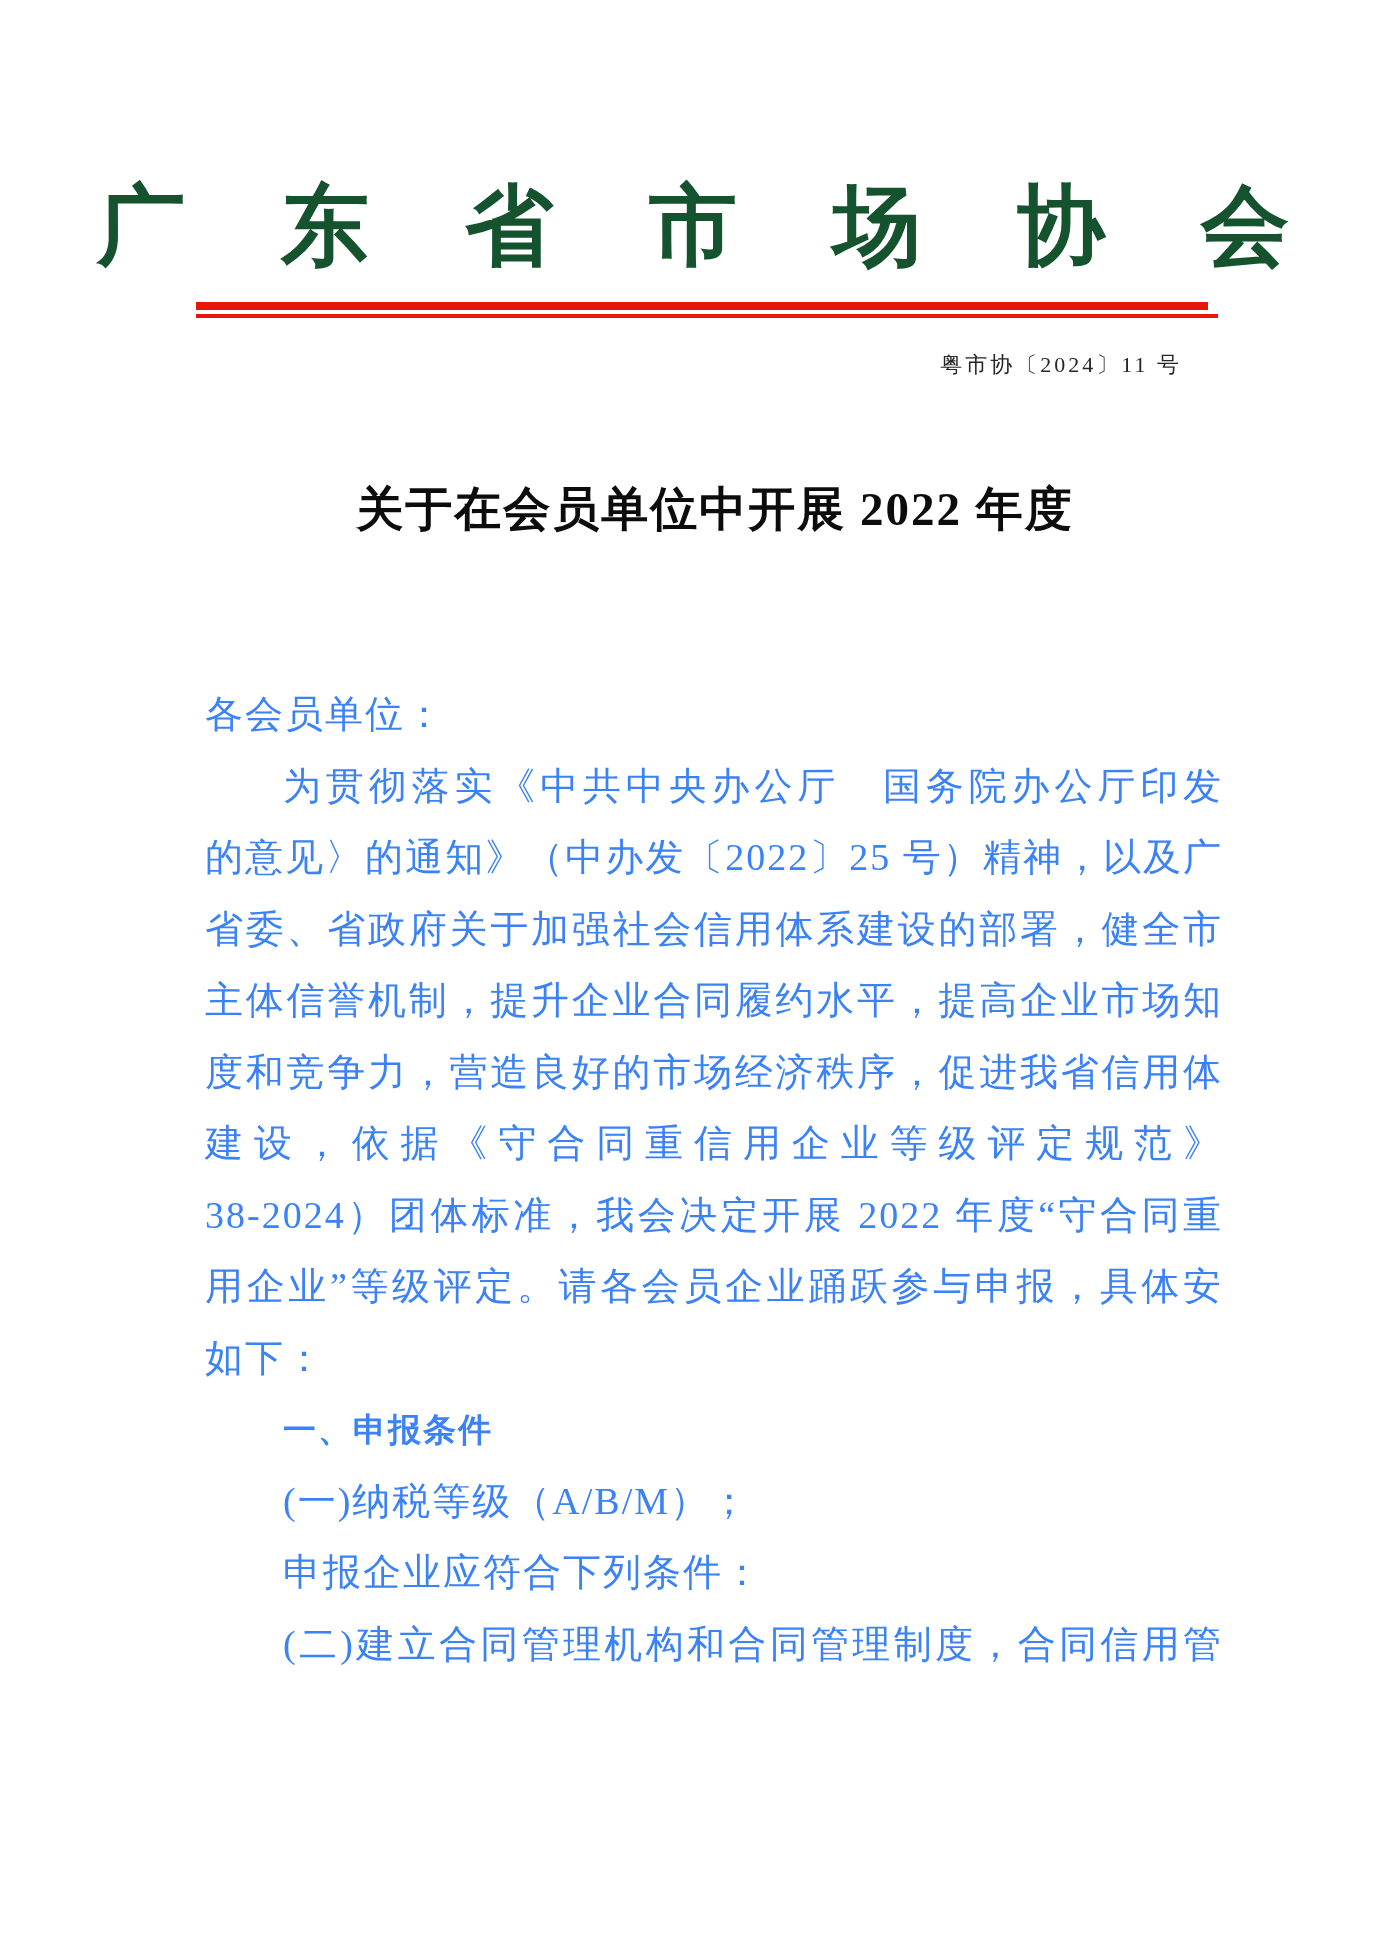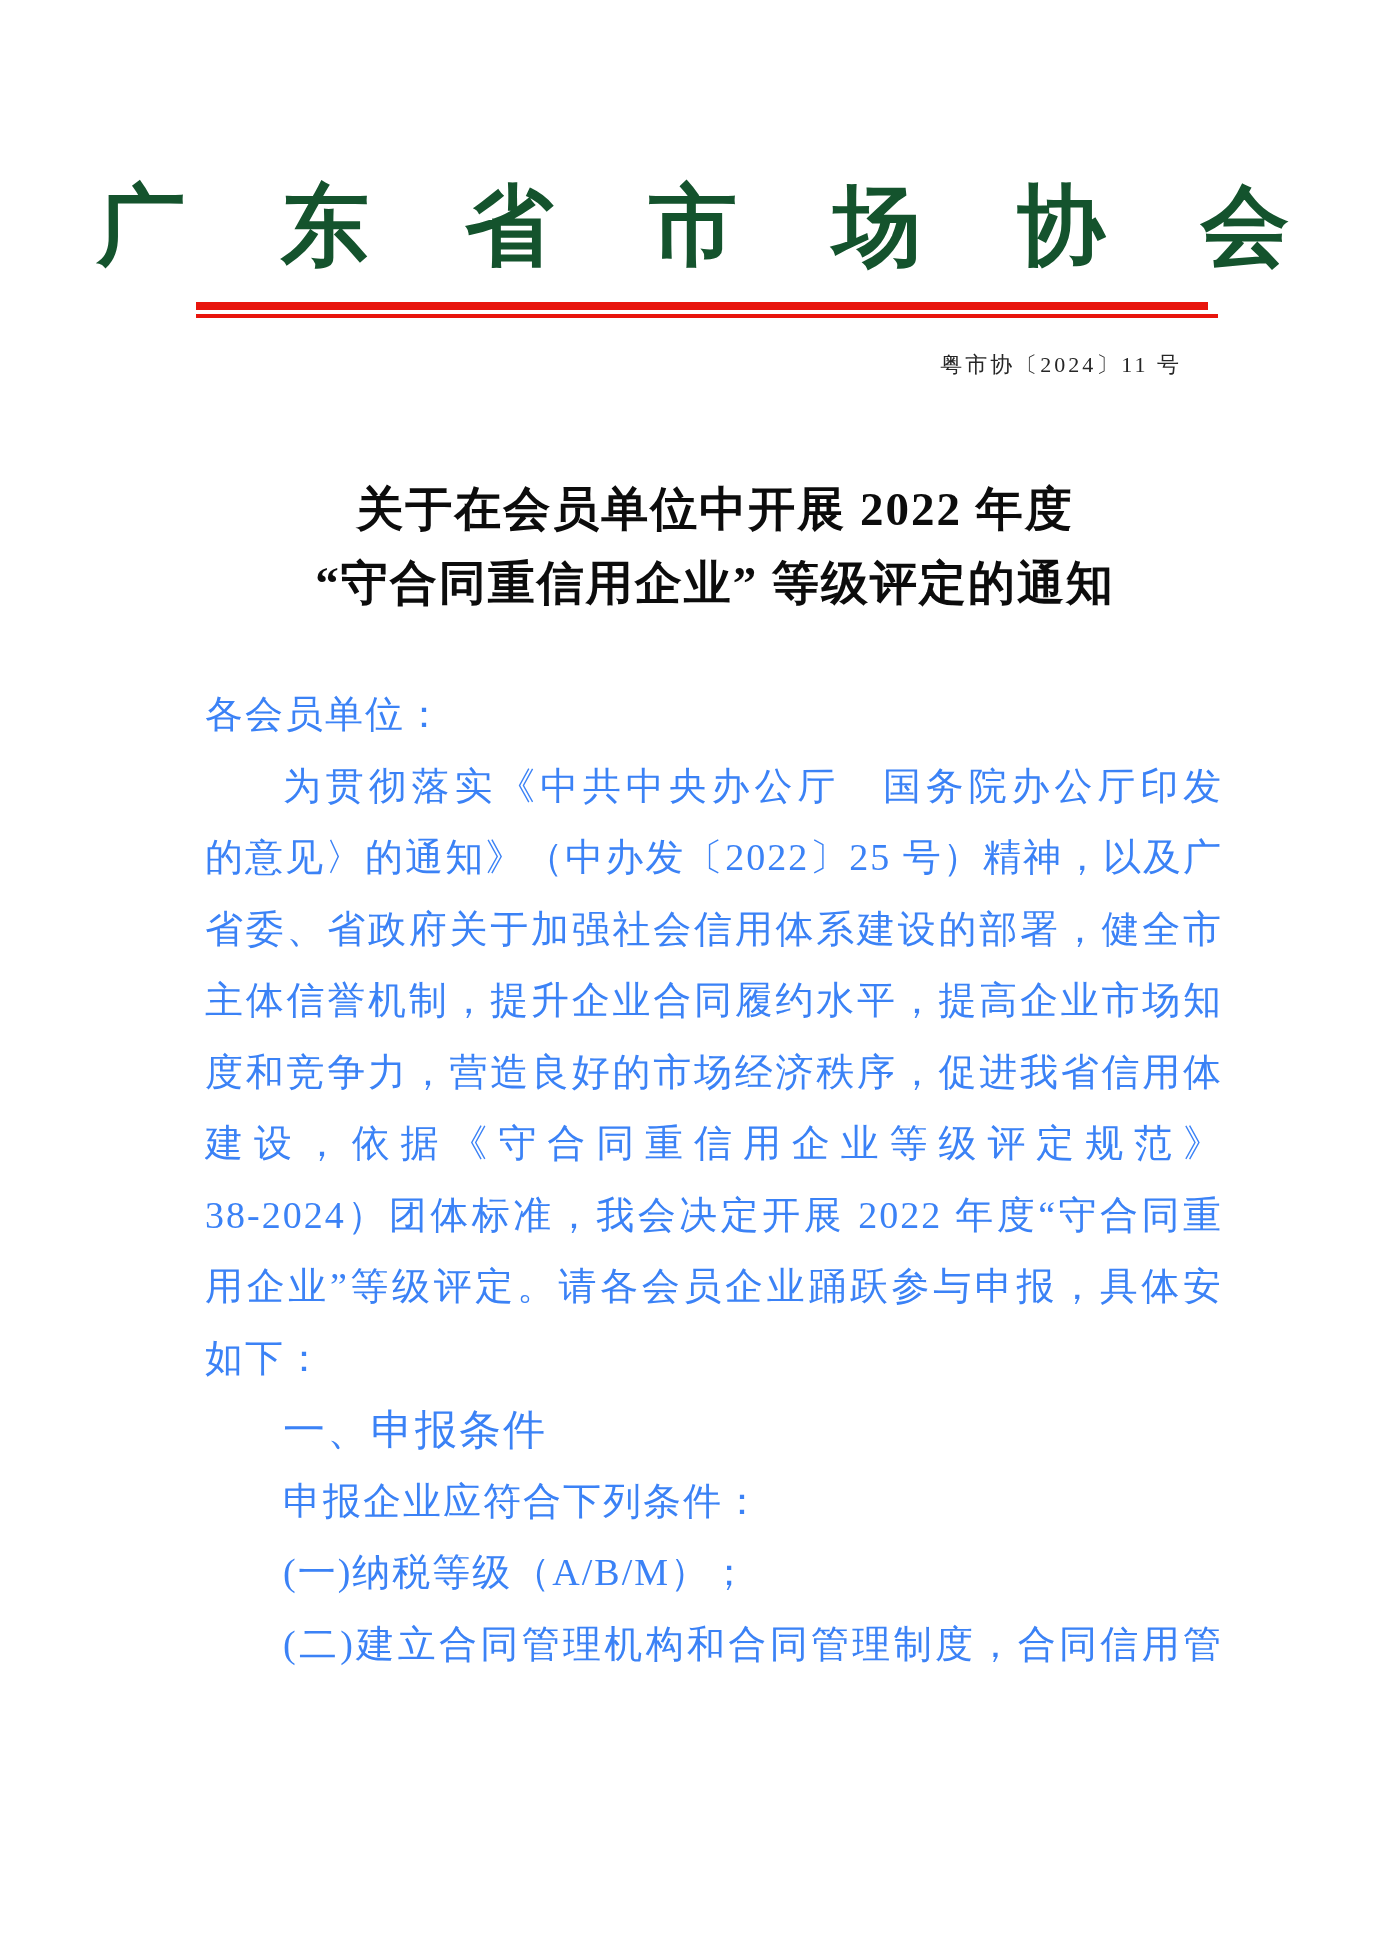--- a/index.html
+++ b/index.html
@@ -56,60 +56,59 @@
     font-size:38px; line-height:71.5px;
     letter-spacing:2px;
     color:#3b82f6;
   }
   .line { height:71.5px; overflow:hidden; }
   .just { text-align:justify; text-align-last:justify; }
   .indent { padding-left:78px; }
   .plain { white-space:nowrap; }
   .heading {
     font-family:"Liberation Sans","DejaVu Sans",sans-serif;
-    font-weight:normal;
-    font-size:42px;
+    font-weight:bold;
+    font-size:33px;
     letter-spacing:2px;
     white-space:nowrap;
   }
 </style>
 </head>
 <body>
 
 <div class="page">
 
   <div class="org-name">广 东 省 市 场 协 会</div>
 
   <div class="rule-thick"></div>
   <div class="rule-thin"></div>
 
   <div class="doc-number">粤市协〔2024〕11 号</div>
 
   <div class="doc-title">
     <div class="t-line">关于在会员单位中开展 2022 年度</div>
-    <div class="t-line">“守合同重信用企业” 等级评定的通知</div>
   </div>
 
   <div class="body-text">
 
     <div class="line plain">各会员单位：</div>
 
     <div class="line just indent">为贯彻落实《中共中央办公厅　国务院办公厅印发〈关</div>
     <div class="line just">的意见〉的通知》（中办发〔2022〕25 号）精神，以及广东</div>
     <div class="line just">省委、省政府关于加强社会信用体系建设的部署，健全市场</div>
     <div class="line just">主体信誉机制，提升企业合同履约水平，提高企业市场知名</div>
     <div class="line just">度和竞争力，营造良好的市场经济秩序，促进我省信用体系</div>
     <div class="line just">建设，依据《守合同重信用企业等级评定规范》（T/GDMA</div>
     <div class="line just">38-2024）团体标准，我会决定开展 2022 年度“守合同重信</div>
     <div class="line just">用企业”等级评定。请各会员企业踊跃参与申报，具体安排</div>
     <div class="line plain">如下：</div>
 
     <div class="line heading indent">一、申报条件</div>
 
+    <div class="line plain indent">(一)纳税等级（A/B/M）；</div>
+
     <div class="line plain indent">申报企业应符合下列条件：</div>
-
-    <div class="line plain indent">(一)纳税等级（A/B/M）；</div>
 
     <div class="line just indent">(二)建立合同管理机构和合同管理制度，合同信用管理</div>
 
   </div>
 
 </div>
 
 </body></html>

